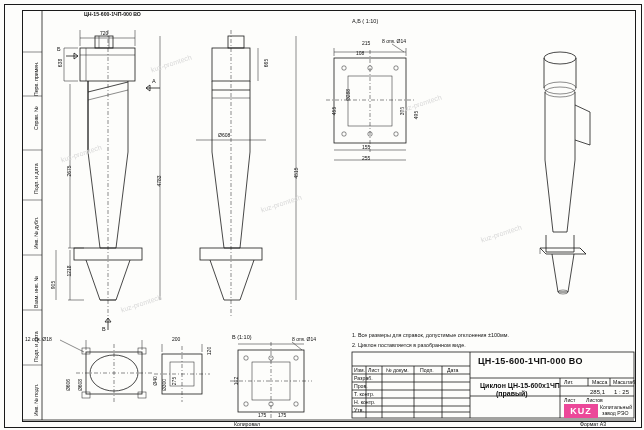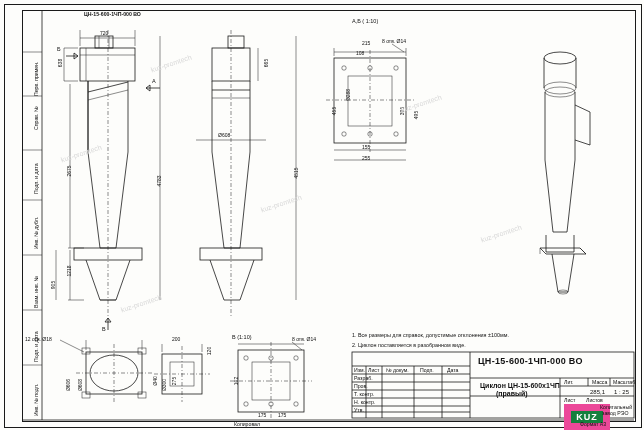--- a/index.html
+++ b/index.html
@@ -12,21 +12,21 @@
   .vtxt{transform-origin:left top;}
   .lbl{position:absolute;font-size:5.5px;color:#111;white-space:nowrap;}
   .dim{position:absolute;font-size:5px;color:#111;white-space:nowrap;}
   .note{position:absolute;font-size:5.4px;color:#111;white-space:nowrap;}
   .title-num{position:absolute;font-size:9px;font-weight:bold;letter-spacing:.3px;color:#111;white-space:nowrap;}
   .wm{position:absolute;font-size:7px;color:#d8d8d8;transform:rotate(-18deg);white-space:nowrap;pointer-events:none;}
   svg{position:absolute;left:0;top:0;overflow:visible;}
   .stroke{fill:none;stroke:#1a1a1a;stroke-width:.8;}
   .thin{fill:none;stroke:#1a1a1a;stroke-width:.5;}
   .dash{fill:none;stroke:#1a1a1a;stroke-width:.5;stroke-dasharray:4 2 1 2;}
-  .logo{position:absolute;border:7px solid #ec4899;background:#15803d;color:#fff;font-weight:bold;font-size:9px;display:flex;align-items:center;justify-content:center;letter-spacing:1px;}
+  .logo{position:absolute;border:1px solid #ec4899;background:#ec4899;color:#fff;font-weight:bold;font-size:9px;display:flex;align-items:center;justify-content:center;letter-spacing:1px;}
 </style>
 </head>
 <body>
 
 <div id="sheet">
 
   <div class="frame-outer"></div>
   <div class="frame-inner"></div>
 
   <svg width="644" height="430">

